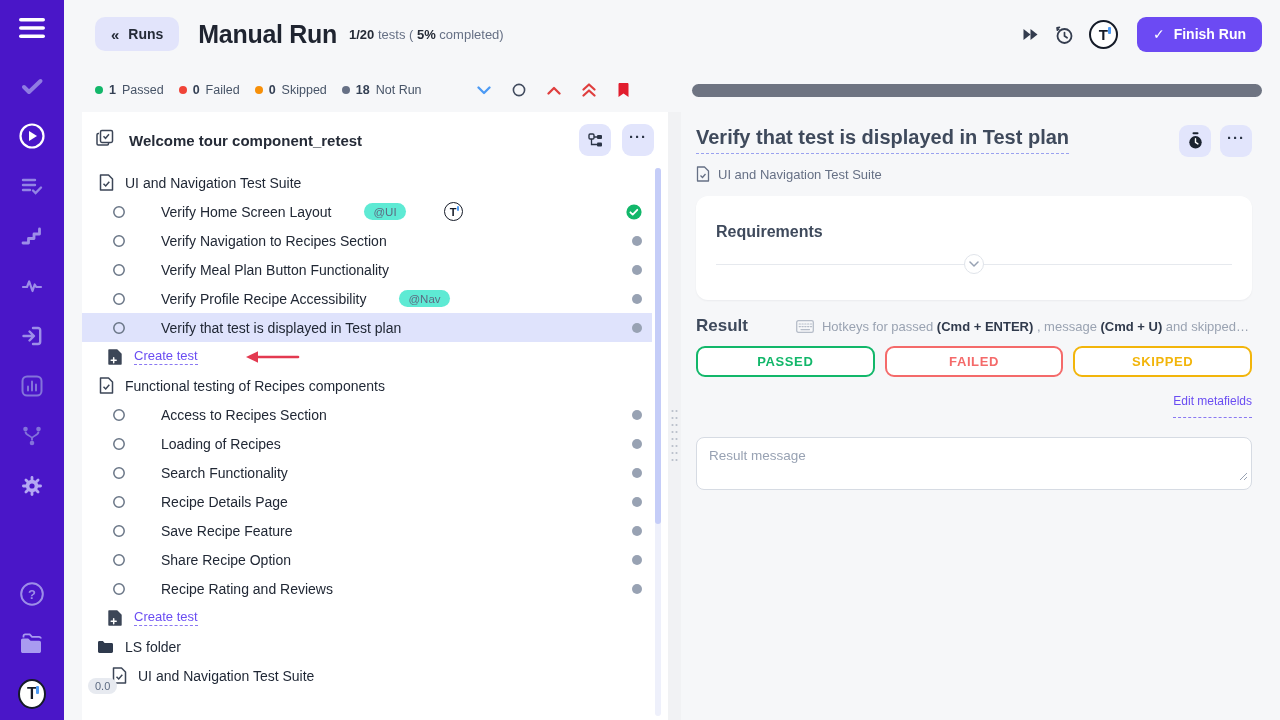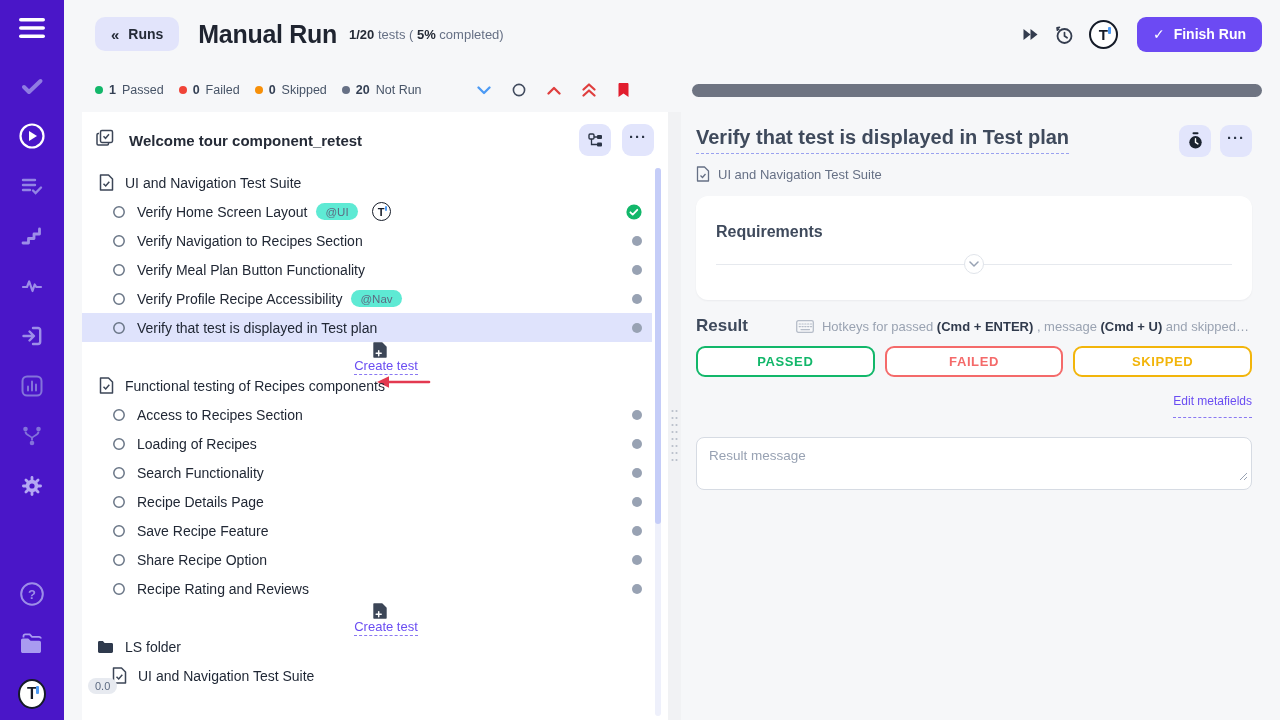--- a/index.html
+++ b/index.html
@@ -57,22 +57,22 @@
   .theader{display:flex;align-items:center;height:56px;padding:0 14px 0 13px;}
   .theader .ttl{font-size:15px;font-weight:600;color:#252b37;margin-left:14px;}
   .tbtns{margin-left:auto;display:flex;gap:11px;}
   .sqbtn{width:32px;height:32px;border-radius:9px;background:#e2e5fc;border:none;cursor:pointer;
          display:flex;align-items:center;justify-content:center;color:#2b3446;font-family:inherit;}
   .sqbtn .dots{font-size:15px;font-weight:700;letter-spacing:1px;color:#2b3446;line-height:10px;margin-top:-6px;}
 
   .tlist{position:absolute;top:56px;left:0;right:16px;bottom:0;overflow:hidden;}
   .trow{height:29px;display:flex;align-items:center;position:relative;padding-left:17px;
         font-size:14px;color:#212835;cursor:pointer;}
-  .trow.test{padding-left:30px;}
-  .trow.create{padding-left:26px;flex-direction:column;}
+  .trow.test{padding-left:30px;gap:24px;}
+  .trow.create{padding-left:26px;}
   .trow.folder{padding-left:15px;}
   .trow.ind{padding-left:30px;}
   .trow.selected{background:#dfe3fc;}
   .trow .icon{display:flex;align-items:center;}
   .trow .lbl{margin-left:11px;white-space:nowrap;}
   .trow.suite .lbl,.trow.folder .lbl{font-weight:500;color:#1e2634;}
   .tag{background:#5eead4;border-radius:10px;padding:2.5px 9px;font-size:11.5px;color:#5d6b82;margin-left:9px;}
   .st{position:absolute;right:10px;display:flex;align-items:center;}
   .st.notrun{width:10px;height:10px;border-radius:50%;background:#98a2b3;}
   .clink{color:#6a4df2;font-size:13px;text-decoration:none;border-bottom:1px dashed #8a78f2;
@@ -261,21 +261,21 @@
           <b>0</b>
           <span>Failed</span>
         </span>
         <span class="stat">
           <span class="dot" style="background:#f79009"></span>
           <b>0</b>
           <span>Skipped</span>
         </span>
         <span class="stat">
           <span class="dot" style="background:#667085"></span>
-          <b>20</b>
+          <b>18</b>
           <span>Not Run</span>
         </span>
       </span>
     <span class="viewicons">
       <span>
           <svg width="14" height="9" viewBox="0 0 14 9">
             <path d="M1.5 1.5L7 7l5.5-5.5" fill="none" stroke="#4c9af4" stroke-width="2.3" stroke-linecap="round" stroke-linejoin="round"></path>
           </svg>
         </span>
       <span>

